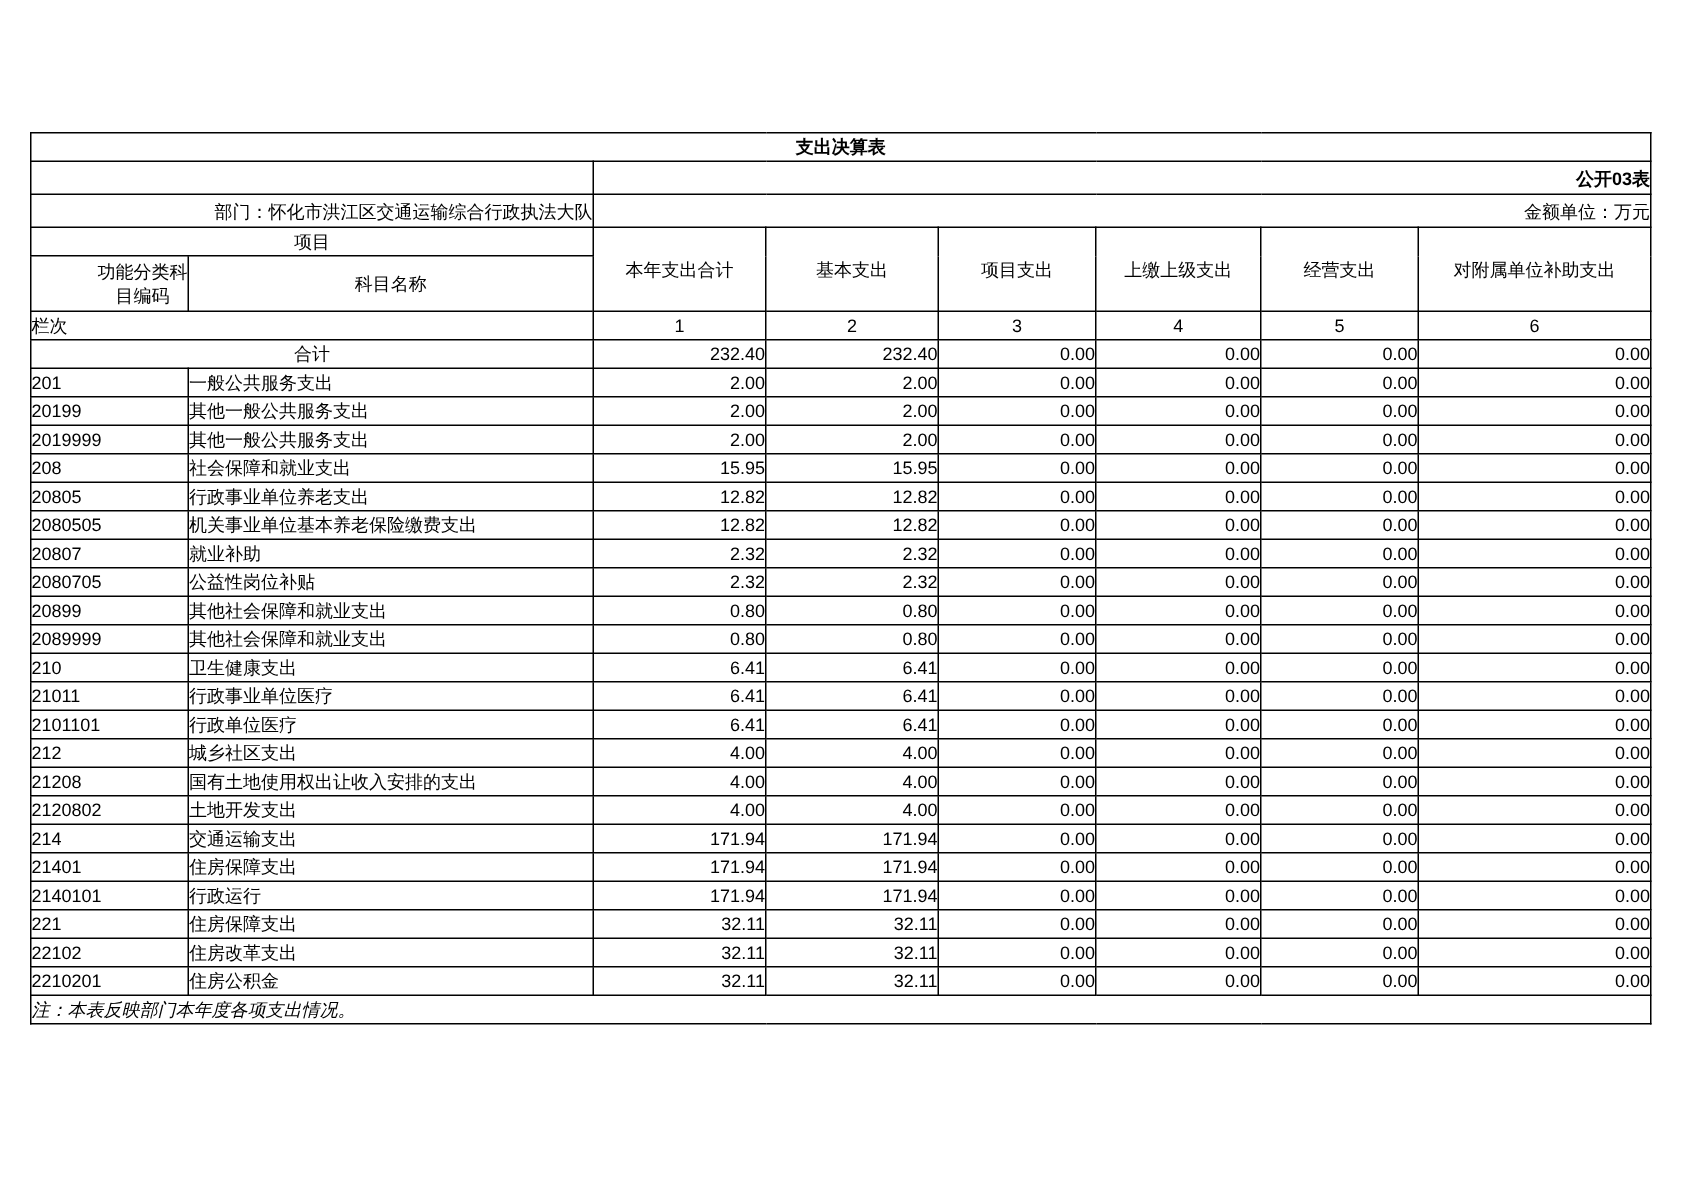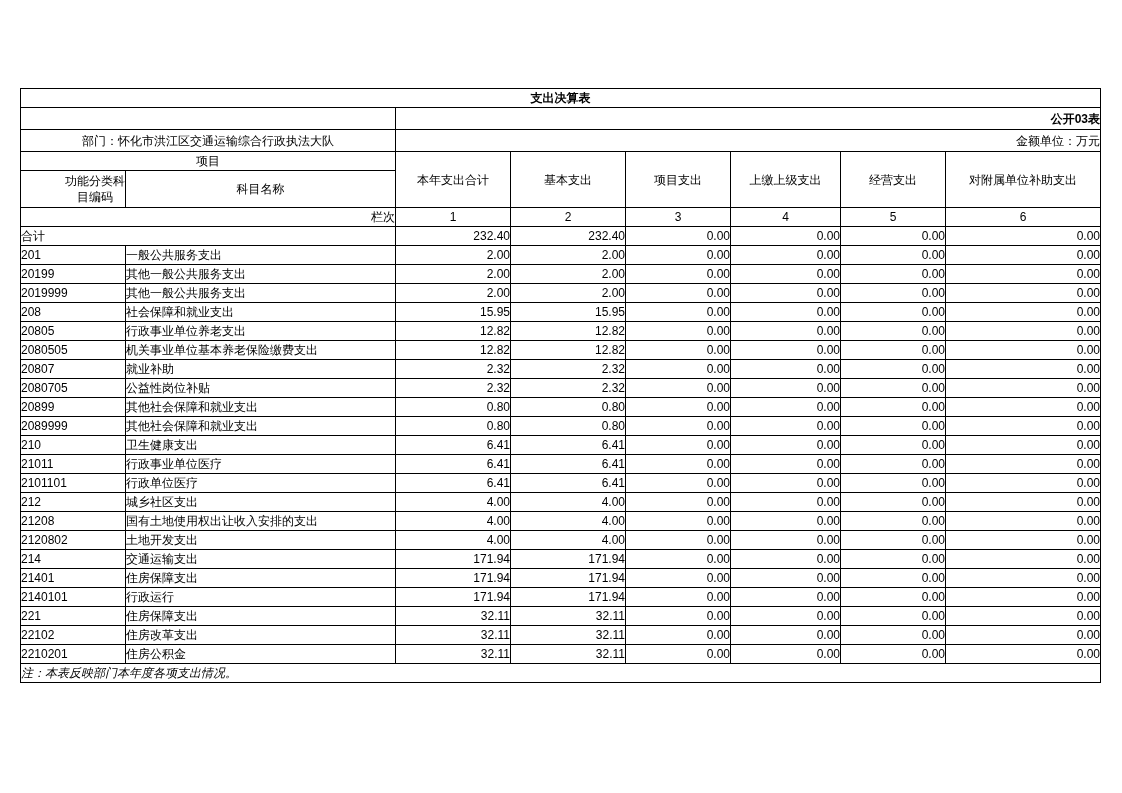--- a/index.html
+++ b/index.html
@@ -41,21 +41,21 @@
     font-size: 13.5px;
     height: 24px;
     line-height: 24px;
   }
   .row-meta {
     height: 22px;
     line-height: 22px;
     padding-left: 12px;
   }
   .meta-left {
-    text-align: center;
+    text-align: right;
     padding-left: 8px;
     font-size: 12px;
   }
   .meta-right {
     text-align: right;
     padding-right: 8px;
     font-size: 12px;
     font-weight: bold;
   }
   .meta-right-normal {
@@ -85,31 +85,32 @@
     text-align: left;
     padding-left: 22px;
     font-size: 12px;
   }
   .num {
     text-align: right;
     padding-right: 8px;
     font-size: 12px;
   }
   .ctr {
-    text-align: right;
+    text-align: left;
   }
   .note {
     text-align: left;
     padding-left: 10px;
     font-size: 12px;
     height: 24px;
     line-height: 24px;
     font-style: italic;
   }
   .total-label {
+    text-align: center;
     font-size: 12px;
     margin-top: 36px;
   }
   .header-band td {
     height: 20px;
     line-height: 20px;
     font-family: Liberation Serif, serif;
   }
 </style>
 </head>

